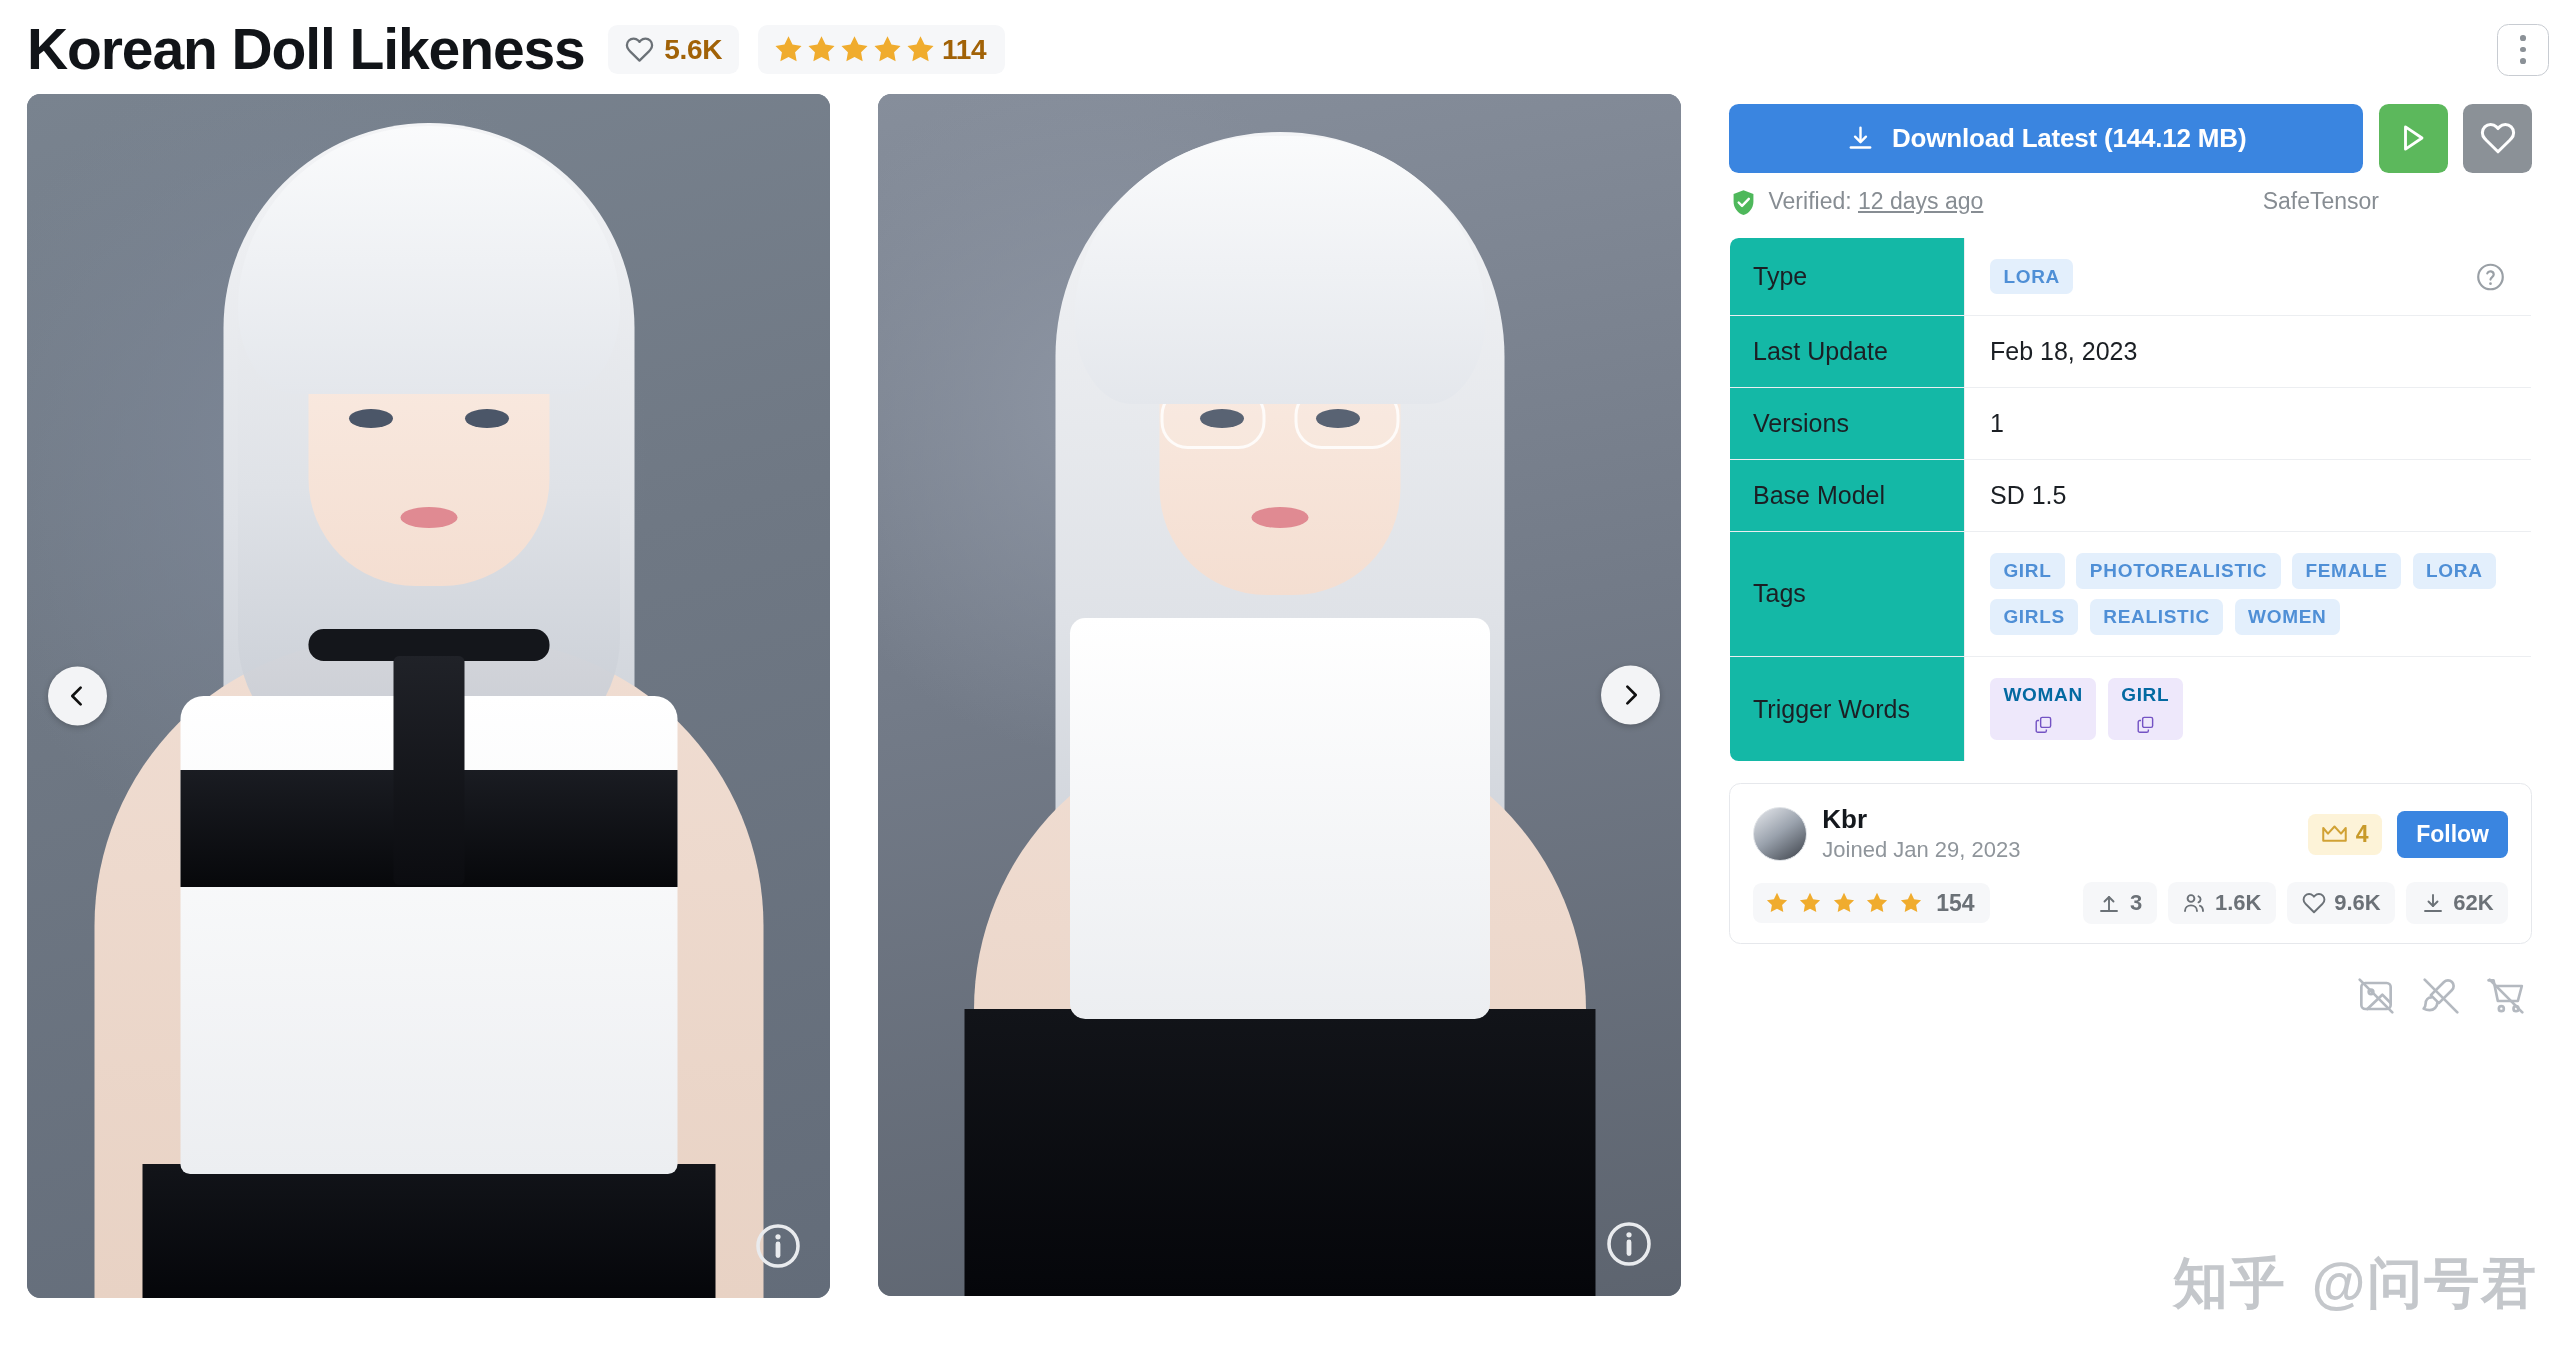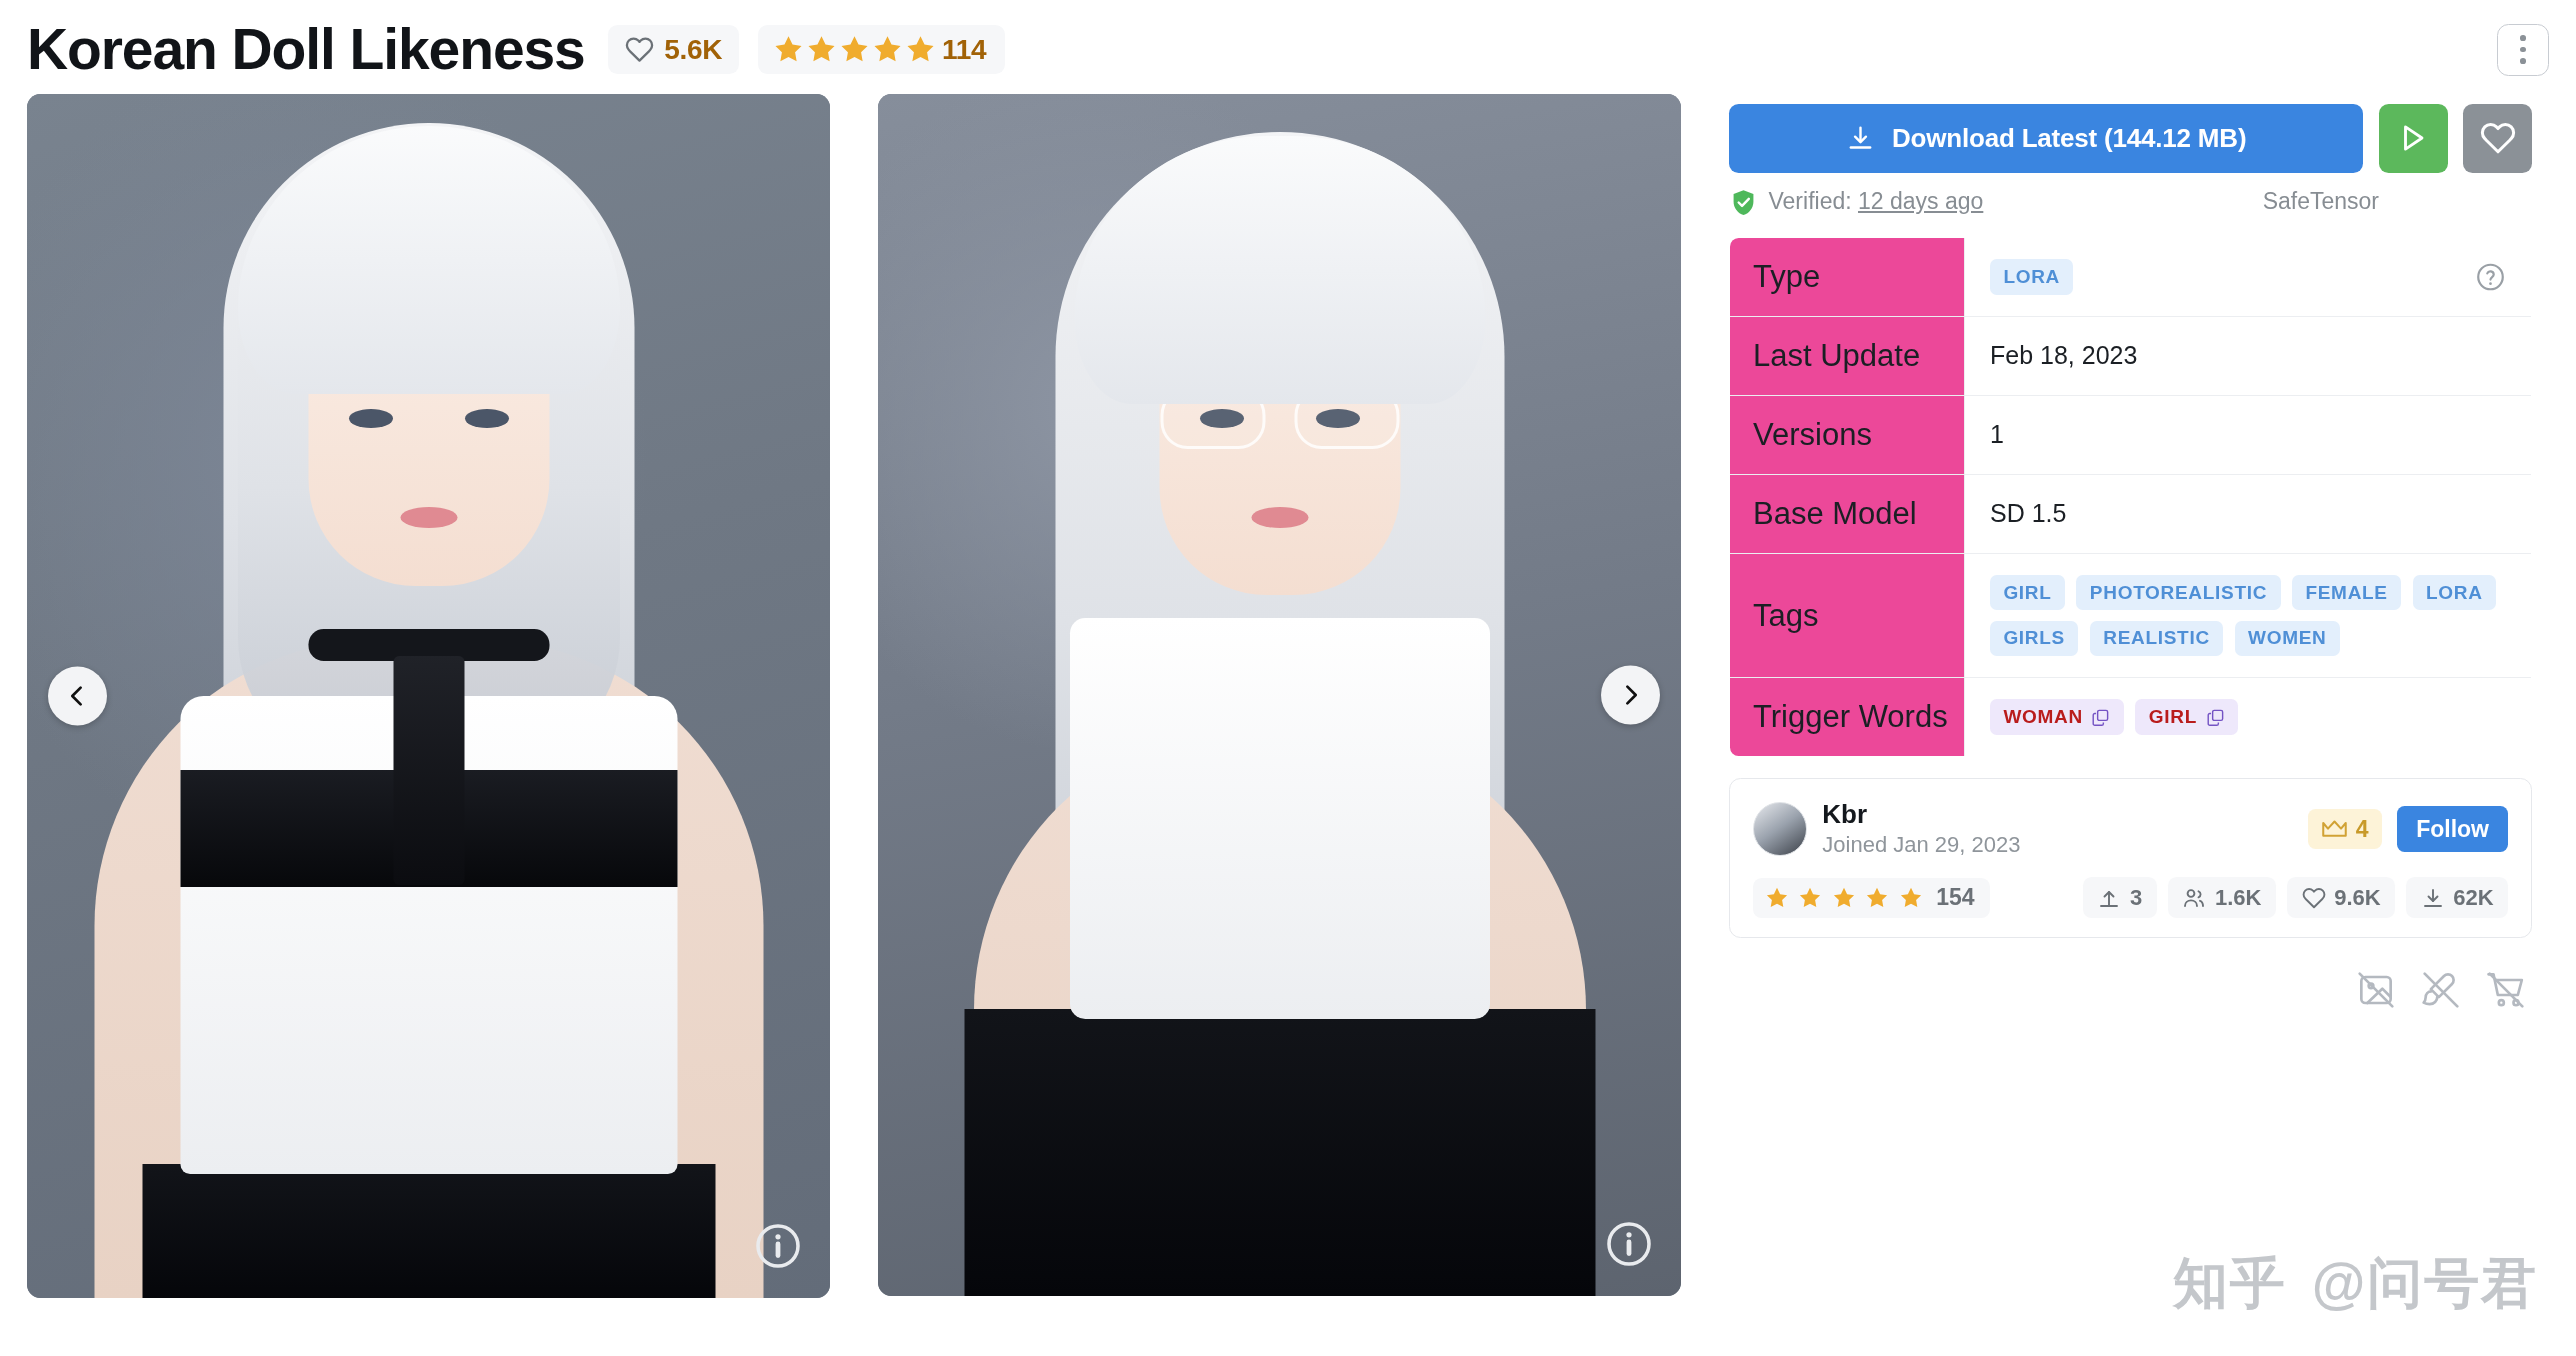--- a/index.html
+++ b/index.html
@@ -184,34 +184,34 @@
 
   .info-table {
     margin-top: 17px; width: 100%;
     border: 1.4px solid #e6e8ec; border-radius: 9.6px; overflow: hidden;
     border-collapse: collapse;
   }
   .info-table tr { border-bottom: 1.4px solid #eceef1; }
   .info-table tr:last-child { border-bottom: none; }
   .info-table td { padding: 0; vertical-align: middle; }
   .info-table td.k {
-    width: 235px; background: #ec4899; border-right: 1.4px solid #eceef1;
-    font-size: 31px; color: #1b1f24; padding: 21px 0 21px 23px;
+    width: 235px; background: #14b8a6; border-right: 1.4px solid #eceef1;
+    font-size: 25px; color: #1b1f24; padding: 21px 0 21px 23px;
   }
   .info-table td.v {
     font-size: 25px; color: #1b1f24; padding: 21px 21px 21px 25px;
     position: relative;
   }
   .chip {
     display: inline-flex; align-items: center; gap: 8.6px;
     background: #e3effc; color: #4f8fd6;
     font-size: 19px; font-weight: 700; letter-spacing: 0.7px;
     padding: 6.7px 13.4px; border-radius: 6.7px;
   }
-  .chip.trig { background: #eee8fb; color: #b91c1c; }
+  .chip.trig { background: #eee8fb; color: #0369a1; flex-direction: column; }
   .chip.trig svg { width: 19px; height: 19px; }
   .tagwrap { display: flex; flex-wrap: wrap; gap: 10.5px 11.5px; max-width: 554px; }
   .help-icon { position: absolute; right: 25px; top: 50%; transform: translateY(-50%); width: 31px; height: 31px; cursor: pointer; }
 
   
   .creator {
     margin-top: 21px; border: 1.4px solid #e6e8ec; border-radius: 11.5px;
     padding: 21px 23px 19px 23px;
   }
   .creator-top { display: flex; align-items: center; }

